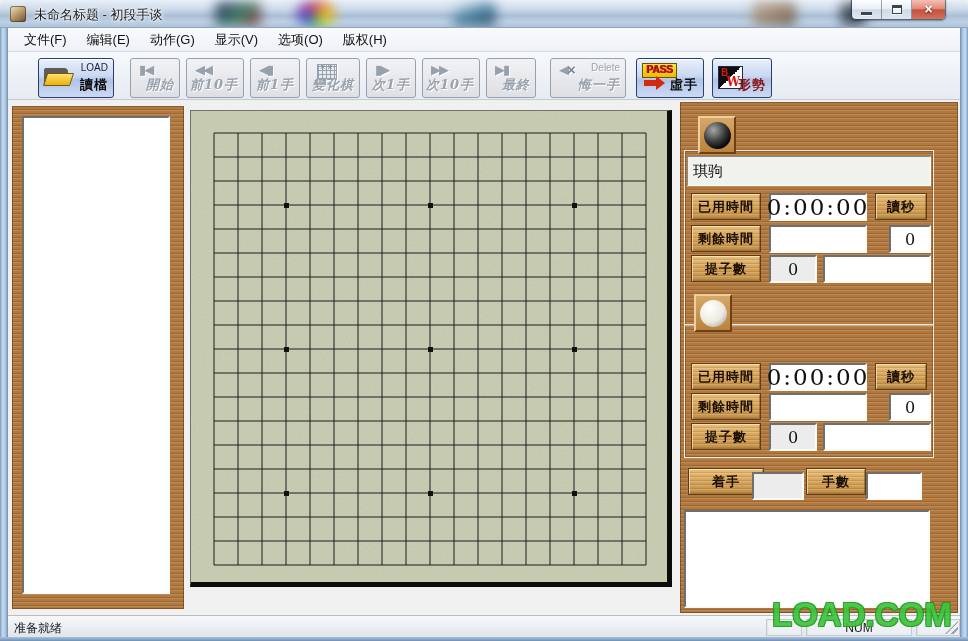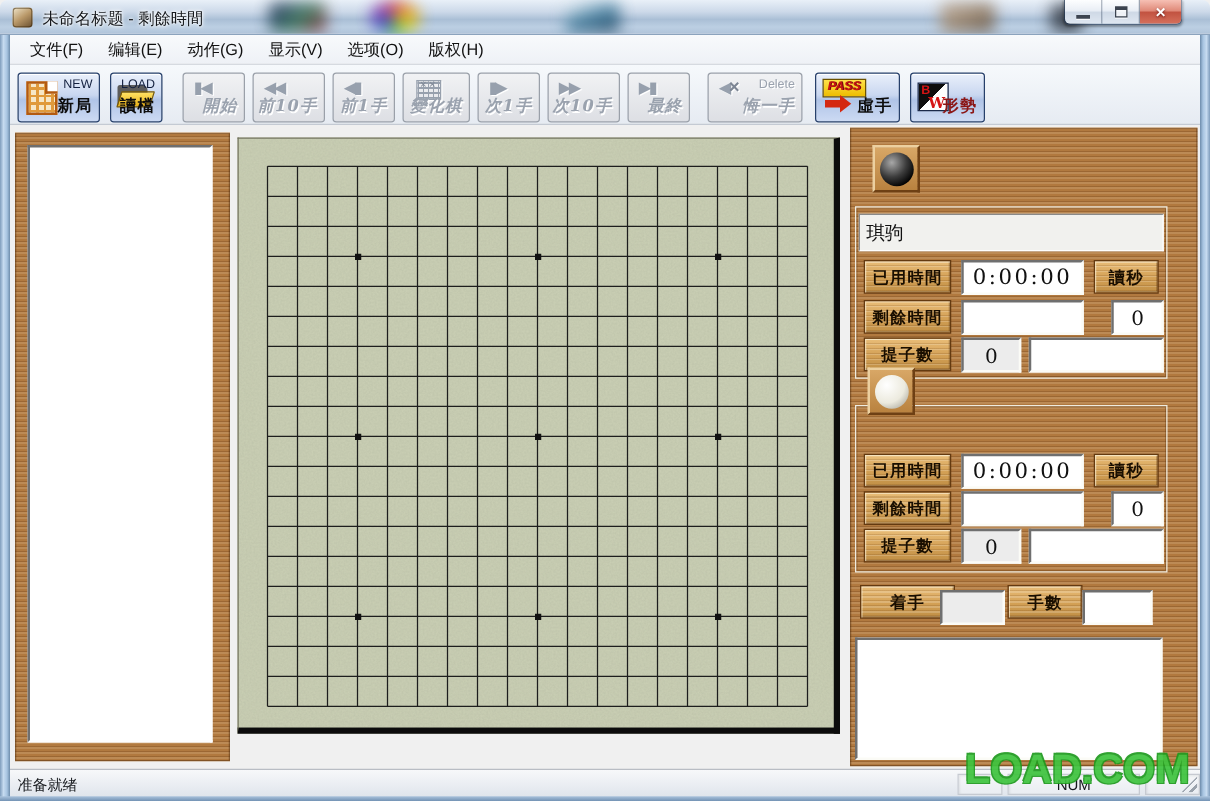--- a/index.html
+++ b/index.html
@@ -129,21 +129,21 @@
   .icon-varboard{ position:absolute; left:10px; top:5px; width:20px; height:16px;
     border:1px solid #97a0ad;
     background-image:repeating-linear-gradient(0deg,#97a0ad 0 1px,transparent 1px 4px),
                      repeating-linear-gradient(90deg,#97a0ad 0 1px,transparent 1px 4px);
     box-shadow:1px 1px 0 #fff; }
   .icon-varboard .vx{ position:absolute; left:2px; top:-3px; font-size:9px; color:#7d8694; letter-spacing:2px; }
   .icon-undo-x{ position:absolute; left:16px; top:2px; font-size:15px; font-weight:bold;
     color:#7d8694; text-shadow:1px 1px 0 #fff; }
   .icon-pass{ position:absolute; left:5px; top:4px; }
   .icon-pass .passbox{ background:linear-gradient(180deg,#ffe14a,#edbc00); border:1px solid #6b5200;
-    color:#c81414; font-weight:bold; font-size:10px; font-style:italic; padding:0 3px 1px 3px;
+    color:#c81414; font-weight:bold; font-size:10px; padding:0 3px 1px 3px;
     letter-spacing:0; line-height:12px; text-shadow:1px 0 0 #7a0a0a; }
   .icon-pass .passarrow{ position:relative; margin-top:2px; margin-left:2px; width:12px; height:6px; background:#d42810; }
   .icon-pass .passarrow:after{ content:""; position:absolute; left:12px; top:-4px;
     border:7px solid transparent; border-left:9px solid #d42810; }
   .icon-resign{ position:absolute; left:6px; top:3px; width:26px; height:30px; }
   .icon-resign .pole{ position:absolute; left:15px; top:1px; width:2px; height:18px; background:#444; transform:rotate(14deg); }
   .icon-resign .flag{ position:absolute; left:2px; top:0; width:15px; height:11px; background:#fdfdfd;
     border:1px solid #888; box-shadow:inset 0 3px 0 rgba(0,0,0,.07); }
   .icon-resign .head{ position:absolute; left:7px; top:13px; width:7px; height:7px; border-radius:50%;
     background:#f0c080; border:1px solid #7a4a1e; }
@@ -212,21 +212,21 @@
     font-family:"DejaVu Serif","Liberation Serif",serif; font-weight:bold;
     font-size:13px; color:#190e00; letter-spacing:1px; white-space:nowrap;
   }
   .field{
     position:absolute; background:#fff;
     border:2px solid; border-color:#6f6f6f #fbfbf6 #fbfbf6 #6f6f6f;
     display:flex; align-items:center; justify-content:center;
     font-family:"DejaVu Serif","Liberation Serif",serif; font-size:16px; color:#111;
   }
   .field.gray{ background:#ececec; }
-  .field.time{ font-size:17px; letter-spacing:2px; }
+  .field.time{ font-size:23px; letter-spacing:2px; }
   .msgbox{
     position:absolute; left:4px; top:408px; width:246px; height:98px; background:#fff;
     border:2px solid; border-color:#6f6f6f #fbfbf6 #fbfbf6 #6f6f6f;
   }
 
   
   .statusbar{
     position:absolute; left:8px; top:615px; width:952px; height:22px;
     background:linear-gradient(180deg,#f7f8fa,#e0e5ec);
     border-top:1px solid #b9bdc4; z-index:10; font-size:12px; color:#15181c;
@@ -252,21 +252,21 @@
 </head>
 <body>
 
 <div class="titlebar">
   <div class="blob b1"></div>
   <div class="blob b2"></div>
   <div class="blob b3"></div>
   <div class="blob b4"></div>
   <div class="blob b5"></div>
   <div class="app-icon"></div>
-  <div class="title-text">未命名标题 - 剩餘時間</div>
+  <div class="title-text">未命名标题 - 初段手谈</div>
   <div class="winbtns">
     <div class="winbtn">
         <div class="glyph-min"></div>
       </div>
     <div class="winbtn">
         <div class="glyph-max"></div>
       </div>
     <div class="winbtn close">
         <div class="glyph-close">×</div>
       </div>
@@ -280,26 +280,21 @@
 <div class="menubar">
   <div class="menu-item">文件(F)</div>
   <div class="menu-item">编辑(E)</div>
   <div class="menu-item">动作(G)</div>
   <div class="menu-item">显示(V)</div>
   <div class="menu-item">选项(O)</div>
   <div class="menu-item">版权(H)</div>
 </div>
 
 <div class="toolbar">
-  <div class="tb on" style="width:66px">
-    <div class="icon-new"></div>
-    <div class="toplabel">NEW</div>
-    <div class="botlabel">新局</div>
-  </div>
-  <div class="tb on" style="width:42px;margin-left:8px">
+  <div class="tb on" style="width:76px;margin-left:24px">
     <div class="icon-folder">
         <div class="back"></div>
         <div class="front"></div>
       </div>
     <div class="toplabel">LOAD</div>
     <div class="botlabel">讀檔</div>
   </div>
   <div class="tb off" style="width:50px;margin-left:16px">
     <div class="arrows">▮◀</div>
     <div class="botlabel">開始</div>
@@ -415,21 +410,21 @@
         <rect x="237" y="380" width="5" height="5"></rect>
         <rect x="381" y="380" width="5" height="5"></rect>
       </svg>
   </div>
 
   <div class="right-panel wood">
 
     <div class="stone-btn" style="left:18px;top:14px">
       <div class="stone black"></div>
     </div>
-    <div class="pgroup" style="top:63px;height:138px">
+    <div class="pgroup" style="top:48px;height:176px">
       <div class="name-strip">琪驹</div>
       <div class="wlabel" style="left:6px;top:42px;width:70px">已用時間</div>
       <div class="field time" style="left:84px;top:42px;width:98px;height:28px">0:00:00</div>
       <div class="wlabel" style="left:190px;top:42px;width:52px">讀秒</div>
       <div class="wlabel" style="left:6px;top:74px;width:70px">剩餘時間</div>
       <div class="field" style="left:84px;top:74px;width:98px;height:28px"></div>
       <div class="field" style="left:204px;top:74px;width:42px;height:28px">0</div>
       <div class="wlabel" style="left:6px;top:104px;width:70px">提子數</div>
       <div class="field gray" style="left:84px;top:104px;width:48px;height:28px">0</div>
       <div class="field" style="left:138px;top:104px;width:108px;height:28px"></div>

